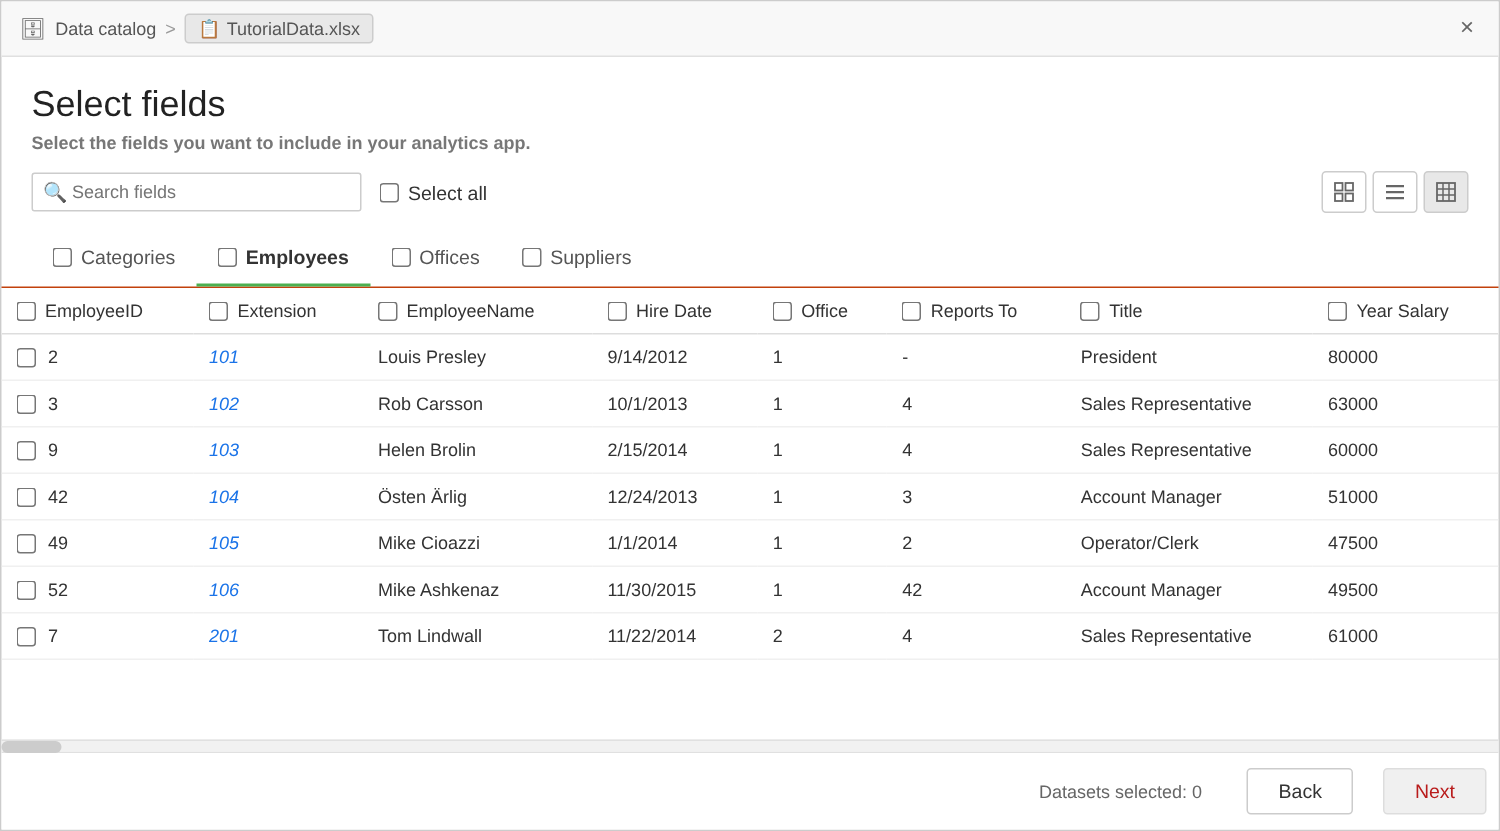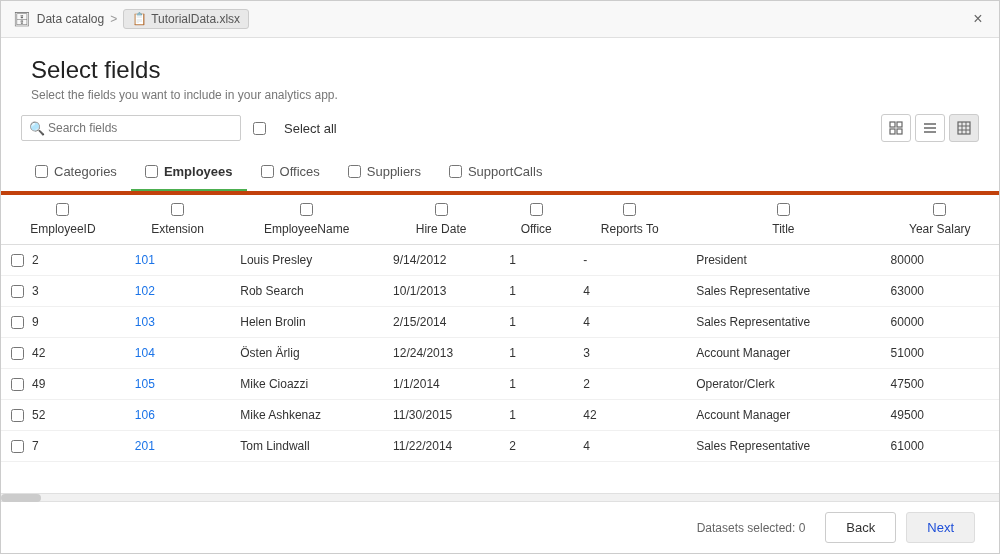--- a/index.html
+++ b/index.html
@@ -9,65 +9,65 @@
 
     
     .titlebar { display: flex; align-items: center; padding: 8px 12px; border-bottom: 1px solid #e0e0e0; background: #f8f8f8; }
     .titlebar-breadcrumb { display: flex; align-items: center; gap: 6px; font-size: 12px; color: #555; flex: 1; }
     .breadcrumb-icon { font-size: 14px; color: #666; }
     .breadcrumb-sep { color: #999; }
     .breadcrumb-file { background: #e8e8e8; border: 1px solid #ccc; border-radius: 3px; padding: 2px 8px; font-size: 12px; display: flex; align-items: center; gap: 4px; }
     .close-btn { width: 18px; height: 18px; display: flex; align-items: center; justify-content: center; cursor: pointer; color: #666; font-size: 16px; }
 
     
-    .page-header { padding: 18px 20px 0 20px; margin-left: 10px; }
+    .page-header { padding: 18px 20px 0 20px; }
     .page-title { font-size: 24px; font-weight: 400; color: #222; }
-    .page-subtitle { font-size: 12px; color: #777; margin-top: 4px; }
+    .page-subtitle { font-size: 12px; color: #777; margin-top: 4px; font-weight: bold; }
 
     
     .toolbar { display: flex; align-items: center; padding: 12px 20px; gap: 12px; }
     .search-wrapper { position: relative; flex: 0 0 220px; }
     .search-icon { position: absolute; left: 8px; top: 50%; transform: translateY(-50%); color: #999; font-size: 13px; }
     .search-input { width: 100%; padding: 5px 8px 5px 26px; border: 1px solid #ccc; border-radius: 2px; font-size: 12px; outline: none; }
-    .select-all-wrapper { display: flex; align-items: center; gap: 18px; cursor: pointer; justify-content: center; }
+    .select-all-wrapper { display: flex; align-items: center; gap: 6px; cursor: pointer; justify-content: center; }
     .select-all-wrapper input[type="checkbox"] { margin: 0; cursor: pointer; }
     .select-all-label { font-size: 13px; color: #333; cursor: pointer; }
     .view-buttons { margin-left: auto; display: flex; gap: 4px; }
     .view-btn { width: 30px; height: 28px; border: 1px solid #ccc; background: #fff; cursor: pointer; display: flex; align-items: center; justify-content: center; border-radius: 3px; color: #555; }
     .view-btn.active { background: #e8e8e8; }
 
     
-    .tabs { display: flex; align-items: center; padding: 0 20px; border-bottom: 4px solid #c2410c; gap: 0; }
+    .tabs { display: flex; align-items: center; padding: 0 20px; border-bottom: 1px solid #c2410c; gap: 0; }
     .tab { display: flex; align-items: center; gap: 6px; padding: 10px 14px; font-size: 13px; cursor: pointer; color: #555; border-bottom: 2px solid transparent; white-space: nowrap; }
     .tab.active { color: #333; font-weight: 600; border-bottom: 2px solid #4caf50; }
     .tab input[type="checkbox"] { margin: 0; }
 
     
     .table-area { flex: 1; overflow: hidden; position: relative; display: flex; flex-direction: column; }
     .table-scroll { overflow-x: auto; overflow-y: auto; flex: 1; }
     table { width: 100%; border-collapse: collapse; min-width: 900px; }
     thead tr { border-bottom: 1px solid #ddd; background: #fff; }
     thead th { padding: 8px 10px; text-align: left; font-weight: 500; font-size: 12px; color: #333; border-bottom: 1px solid #ddd; white-space: nowrap; }
-    thead th .th-inner { display: flex; align-items: center; gap: 6px; flex-direction: column; }
+    thead th .th-inner { display: flex; align-items: center; gap: 6px; }
     thead th input[type="checkbox"] { margin: 0; }
     tbody tr { border-bottom: 1px solid #f0f0f0; }
     tbody td { padding: 8px 10px; font-size: 12px; color: #333; }
     tbody td:first-child { display: flex; align-items: center; gap: 8px; padding-left: 10px; }
-    tbody td a { color: #1a73e8; text-decoration: none; }
+    tbody td a { color: #1a73e8; text-decoration: none; font-style: italic; }
 
     
     .table-scroll::-webkit-scrollbar { width: 8px; height: 8px; }
     .table-scroll::-webkit-scrollbar-track { background: #f1f1f1; }
     .table-scroll::-webkit-scrollbar-thumb { background: #ccc; border-radius: 4px; }
 
     
-    .footer { display: flex; align-items: center; justify-content: flex-end; padding: 10px 24px; border-top: 1px solid #e0e0e0; gap: 10px; background: #fff; }
+    .footer { display: flex; align-items: center; justify-content: flex-end; padding: 10px 8px; border-top: 1px solid #e0e0e0; gap: 20px; background: #fff; }
     .datasets-label { font-size: 12px; color: #666; margin-right: 10px; }
     .footer-btn { padding: 7px 20px; border-radius: 3px; font-size: 13px; cursor: pointer; border: 1px solid #ccc; background: #fff; color: #333; text-align: center; }
-    .footer-btn.primary { background: #f0f0f0; color: #1d4ed8; border-color: #ddd; cursor: not-allowed; }
+    .footer-btn.primary { background: #f0f0f0; color: #b91c1c; border-color: #ddd; cursor: not-allowed; }
 
     
     .hscroll-bar { height: 8px; background: #f1f1f1; border-top: 1px solid #e0e0e0; position: relative; }
     .hscroll-thumb { position: absolute; left: 0; top: 0; width: 40px; height: 8px; background: #ccc; border-radius: 4px; }
   </style>
 </head>
 <body>
 
 <div class="window">
 
@@ -136,24 +136,20 @@
       <span>Employees</span>
     </div>
     <div class="tab">
       <input type="checkbox" style="">
       <span>Offices</span>
     </div>
     <div class="tab">
       <input type="checkbox" style="">
       <span>Suppliers</span>
     </div>
-    <div class="tab">
-      <input type="checkbox" style="">
-      <span>SupportCalls</span>
-    </div>
   </div>
 
   <div class="table-area">
     <div class="table-scroll">
       <table>
         <thead>
           <tr>
             <th>
               <div class="th-inner">
                 <input type="checkbox" style="">
@@ -217,21 +213,21 @@
     <td>-</td>
     <td>President</td>
     <td>80000</td>
   </tr>
             <tr>
     <td style="display:flex;align-items:center;gap:8px;">
       <input type="checkbox" style="">
       <span>3</span>
     </td>
     <td><a href="#">102</a></td>
-    <td>Rob Search</td>
+    <td>Rob Carsson</td>
     <td>10/1/2013</td>
     <td>1</td>
     <td>4</td>
     <td>Sales Representative</td>
     <td>63000</td>
   </tr>
             <tr>
     <td style="display:flex;align-items:center;gap:8px;">
       <input type="checkbox" style="">
       <span>9</span>

